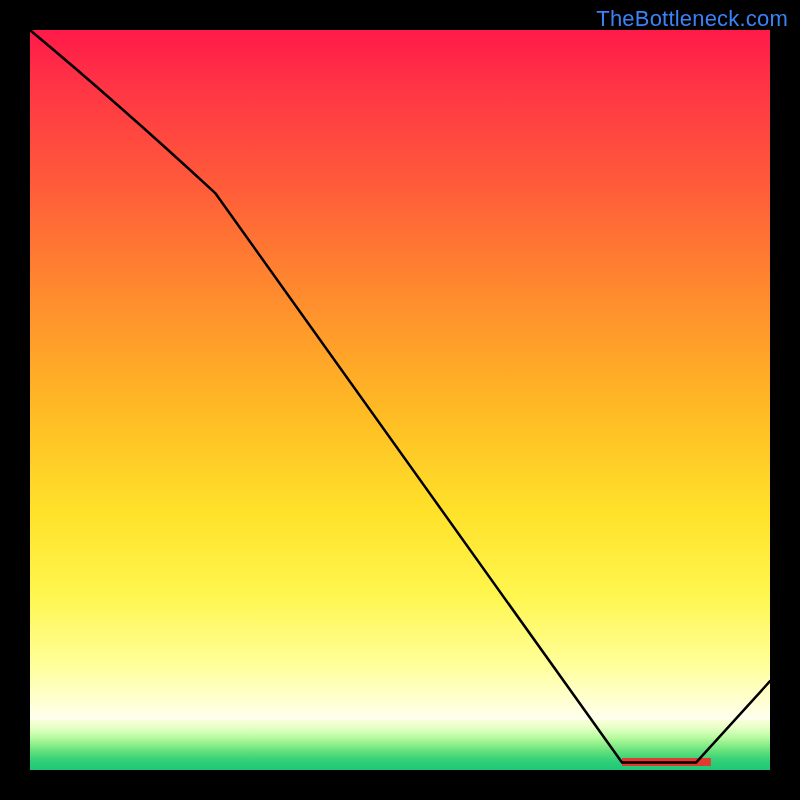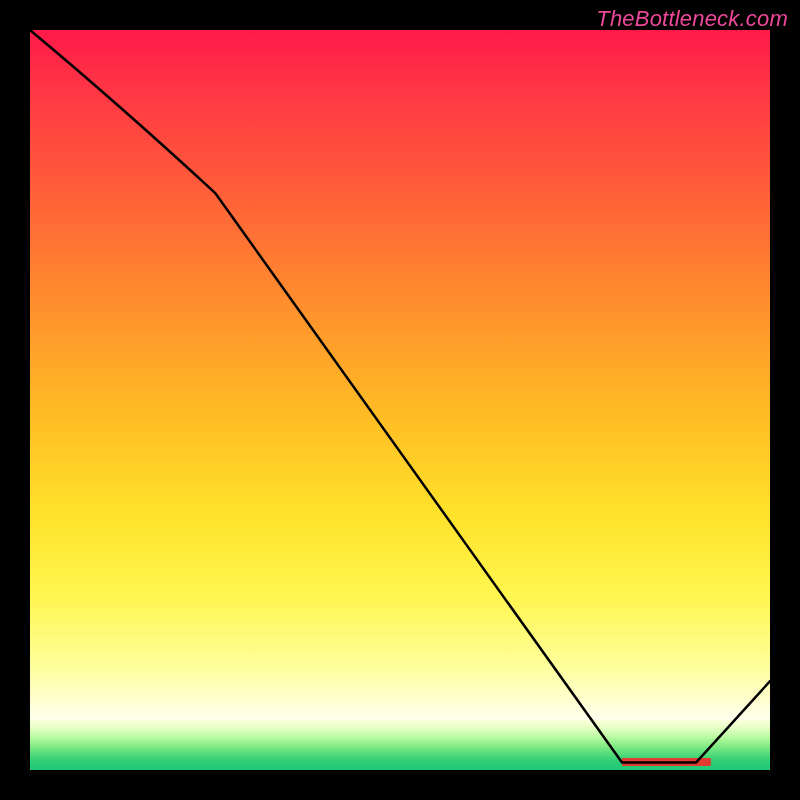--- a/index.html
+++ b/index.html
@@ -9,26 +9,25 @@
     width: 800px;
     height: 800px;
     font-family: Arial, Helvetica, sans-serif;
     position: relative;
     overflow: hidden;
   }
   .watermark {
     position: absolute;
     top: 6px;
     right: 12px;
-    color: #ec4899;
+    color: #3b82f6;
     font-size: 22px;
     font-weight: 400;
     letter-spacing: 0.2px;
     z-index: 10;
-    font-style: italic;
   }
   .frame {
     position: absolute;
     top: 30px;
     left: 30px;
     width: 740px;
     height: 740px;
     background: #000;
   }
   .plot-bg {

